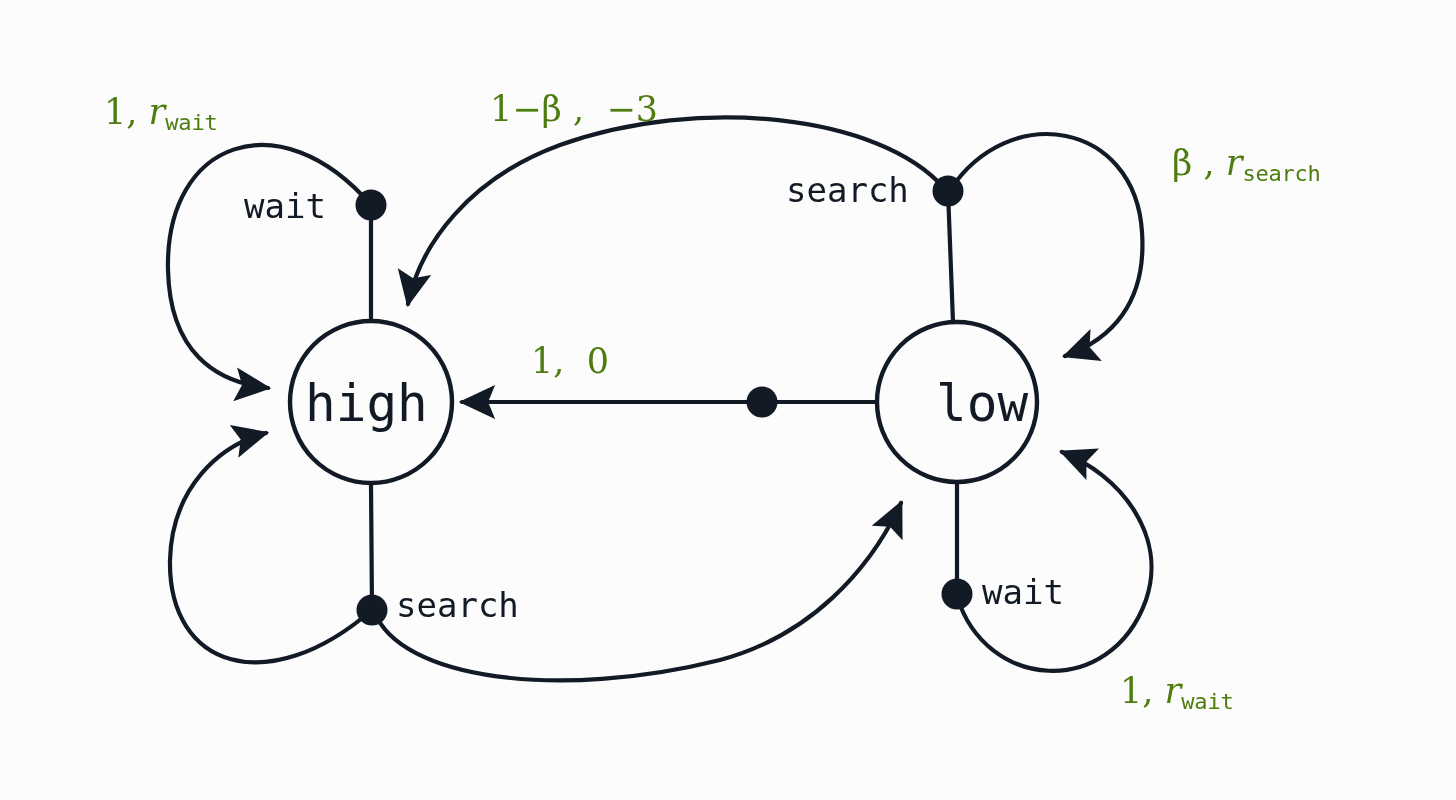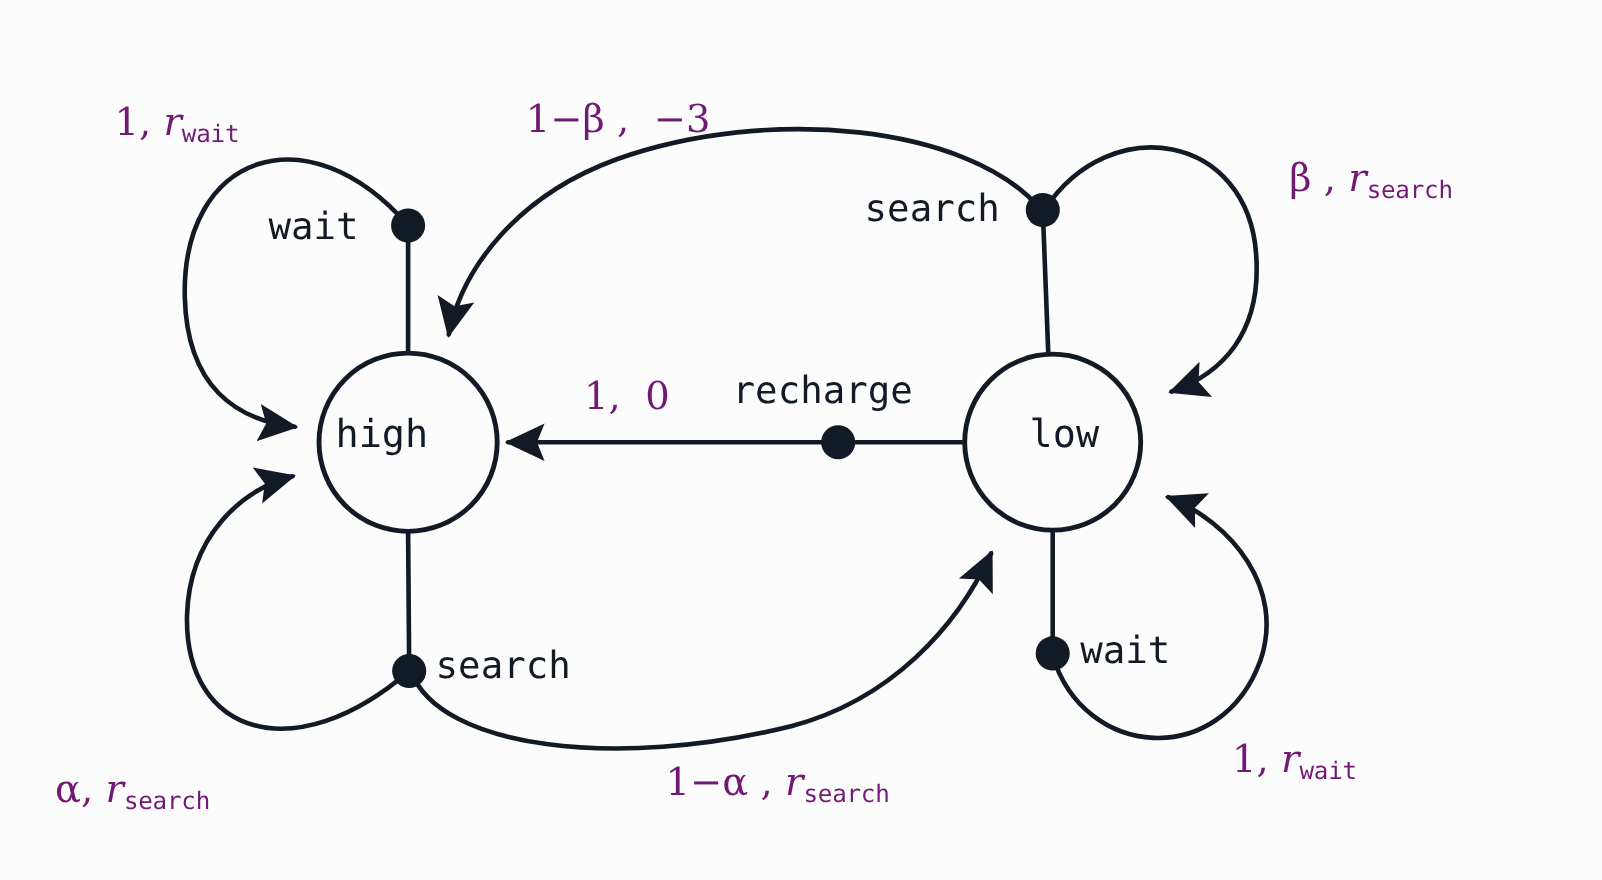--- a/index.html
+++ b/index.html
@@ -19,21 +19,21 @@
     position: absolute;
     left: 0;
     top: 0;
     width: 1456px;
     height: 800px;
   }
   .lbl-box {
     position: absolute;
     font-family: "DejaVu Serif", serif;
     font-size: 35px;
-    color: #701a75;
+    color: #4d7c0f;
     white-space: nowrap;
     line-height: 1;
   }
   .lbl-box .sub {
     font-family: "DejaVu Sans Mono", monospace;
     font-size: 22px;
     vertical-align: -0.28em;
     letter-spacing: -0.2px;
   }
   .lbl-box .ital {
@@ -43,21 +43,21 @@
     position: absolute;
     font-family: "DejaVu Sans Mono", monospace;
     font-size: 34px;
     color: #121a26;
     white-space: nowrap;
     line-height: 1;
   }
   .state-text {
     position: absolute;
     font-family: "DejaVu Sans Mono", monospace;
-    font-size: 35px;
+    font-size: 51px;
     color: #121a26;
     white-space: nowrap;
     line-height: 1;
   }
 </style>
 </head>
 <body>
 
 <div id="canvas">
 
@@ -105,43 +105,36 @@
     </g>
   </svg>
 
   <div class="state-text" style="left:305px; top:378px;">high</div>
   <div class="state-text" style="left:910px; top:378px;margin-left:26px;">low</div>
 
   <div class="mono-lbl" style="left:244px; top:189px;">wait</div>
   <div class="mono-lbl" style="left:396px; top:588px;">search</div>
   <div class="mono-lbl" style="left:786px; top:173px;">search</div>
   <div class="mono-lbl" style="left:982px; top:575px;">wait</div>
-  <div class="mono-lbl" style="left:666px; top:338px;">recharge</div>
 
   <div class="lbl-box" style="left:104px; top:95px;">
     <span>1</span><span>,</span>&nbsp;<span class="ital">r</span><span class="sub">wait</span>
   </div>
 
-  <div class="lbl-box" style="left:478px; top:92px;">
+  <div class="lbl-box" style="left:490px; top:92px;">
     <span>1−β</span>&nbsp;<span>,</span>&nbsp;&nbsp;<span>−3</span>
   </div>
 
   <div class="lbl-box" style="left:1148px; top:146px;margin-left:24px;">
     <span>β</span>&nbsp;<span>,</span>&nbsp;<span class="ital">r</span><span class="sub">search</span>
   </div>
 
   <div class="lbl-box" style="left:519px; top:344px;margin-left:12px;">
     <span>1</span><span>,</span>&nbsp;&nbsp;<span>0</span>
   </div>
 
-  <div class="lbl-box" style="left:50px; top:701px;">
-    <span>α</span><span>,</span>&nbsp;<span class="ital">r</span><span class="sub">search</span>
-  </div>
 
-  <div class="lbl-box" style="left:605px; top:695px;">
-    <span>1−α</span>&nbsp;<span>,</span>&nbsp;<span class="ital">r</span><span class="sub">search</span>
-  </div>
 
   <div class="lbl-box" style="left:1120px; top:674px;">
     <span>1</span><span>,</span>&nbsp;<span class="ital">r</span><span class="sub">wait</span>
   </div>
 
 </div>
 
 </body></html>

